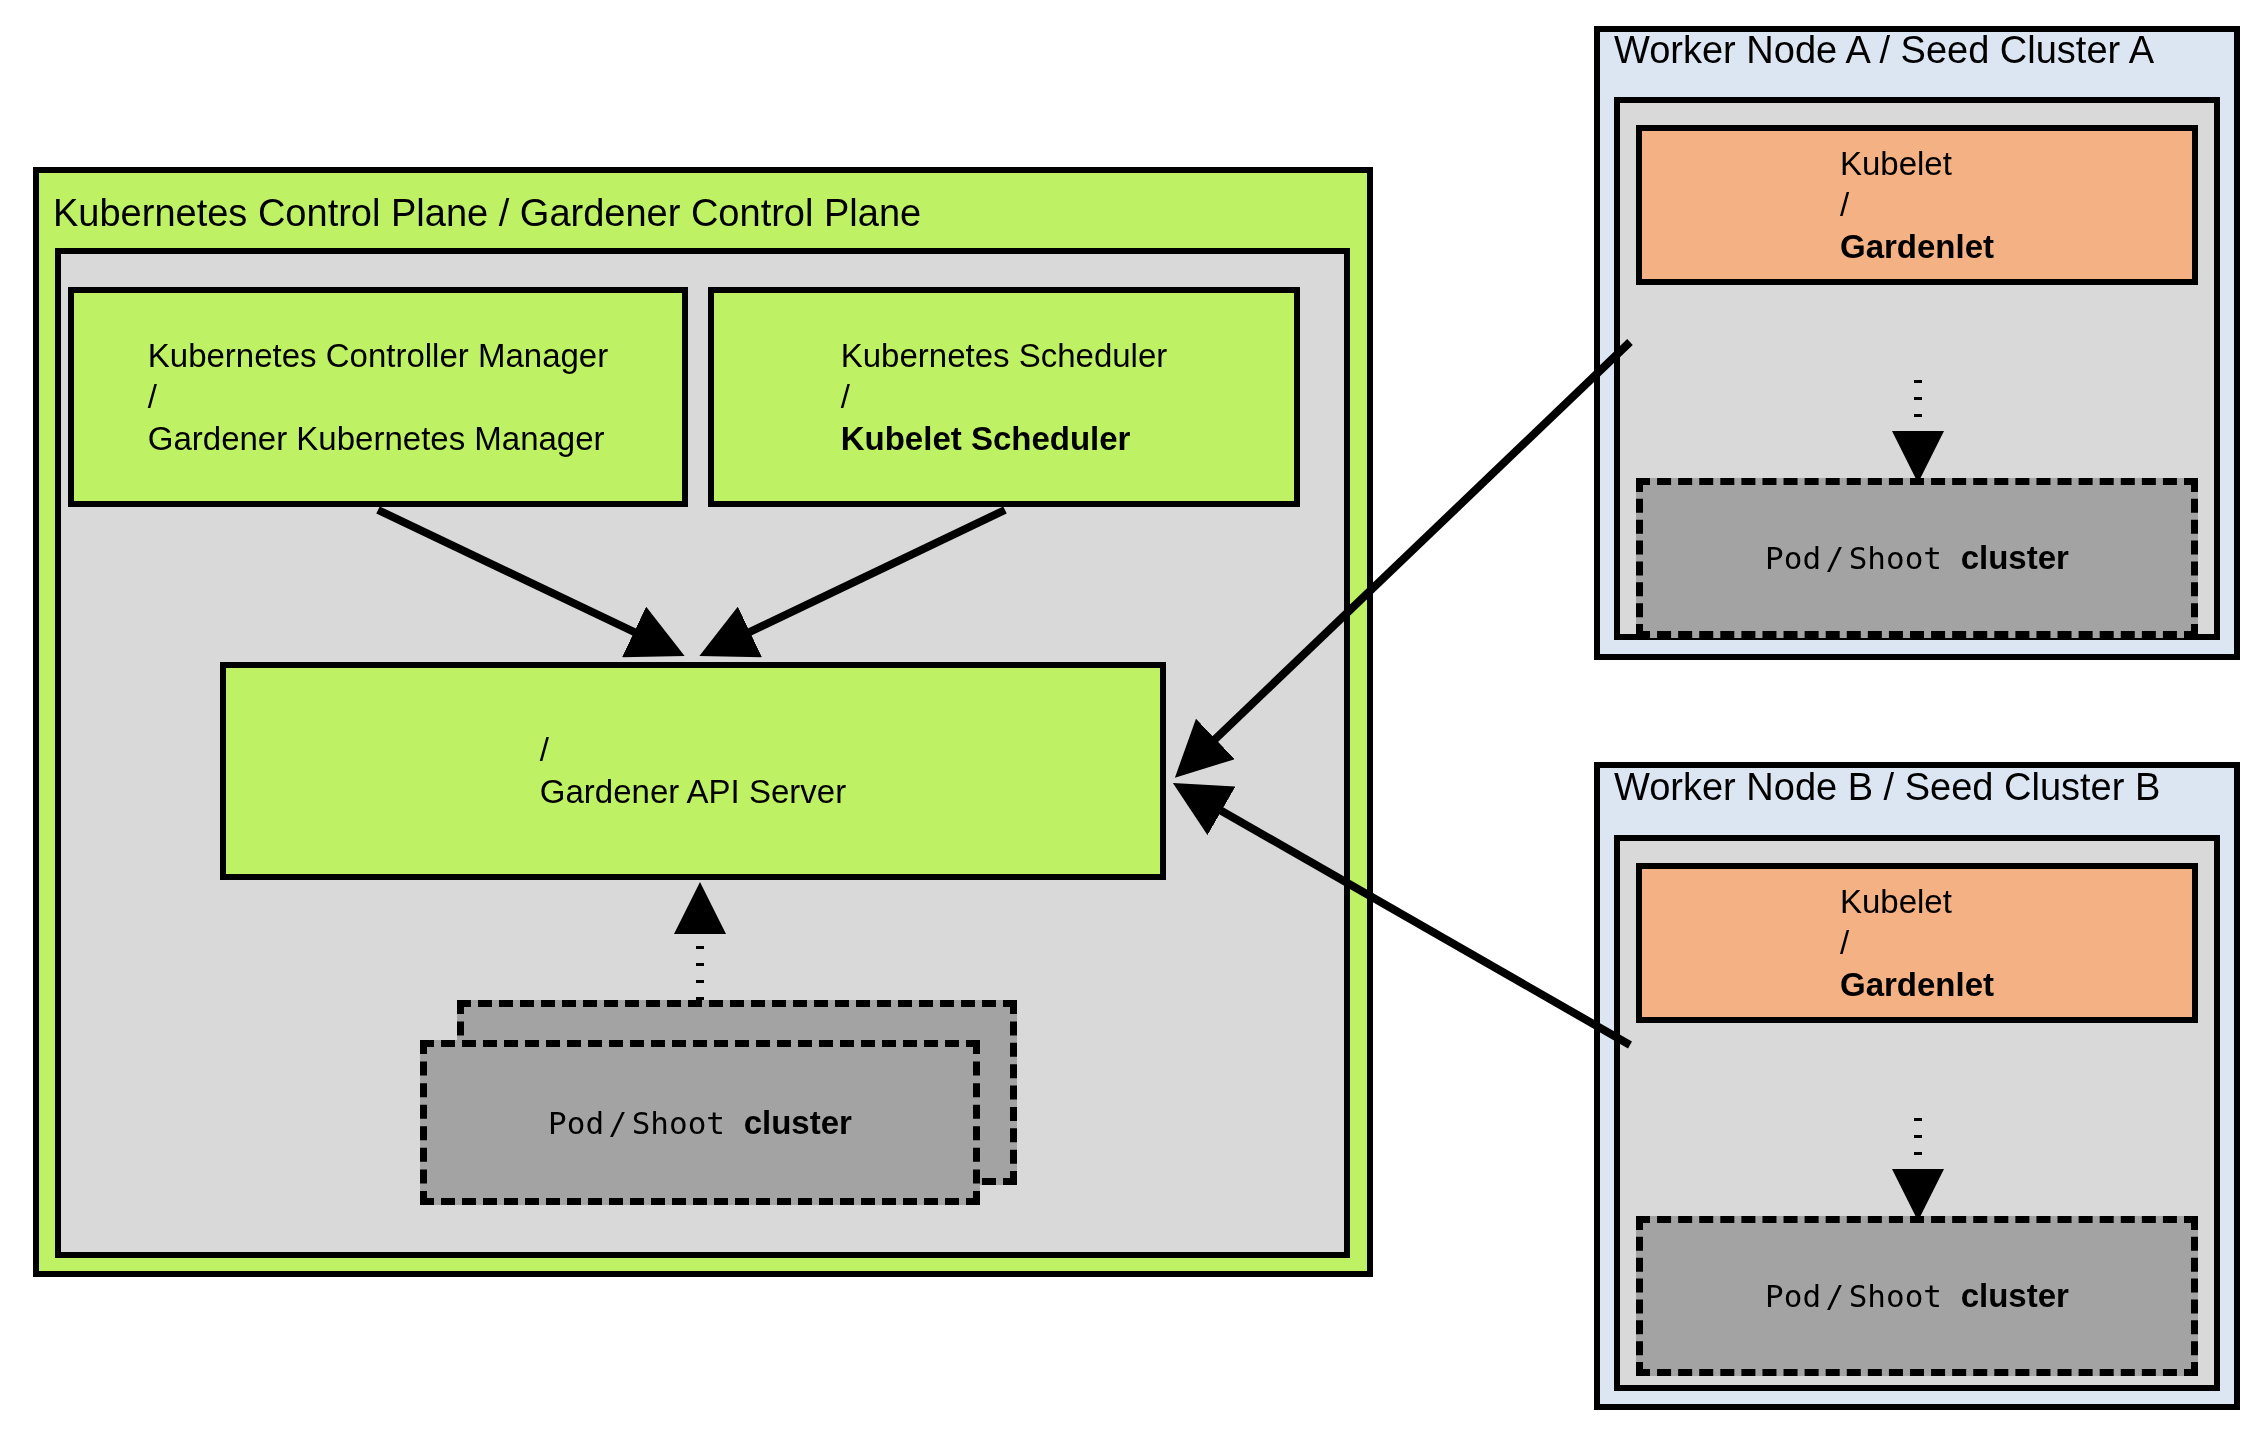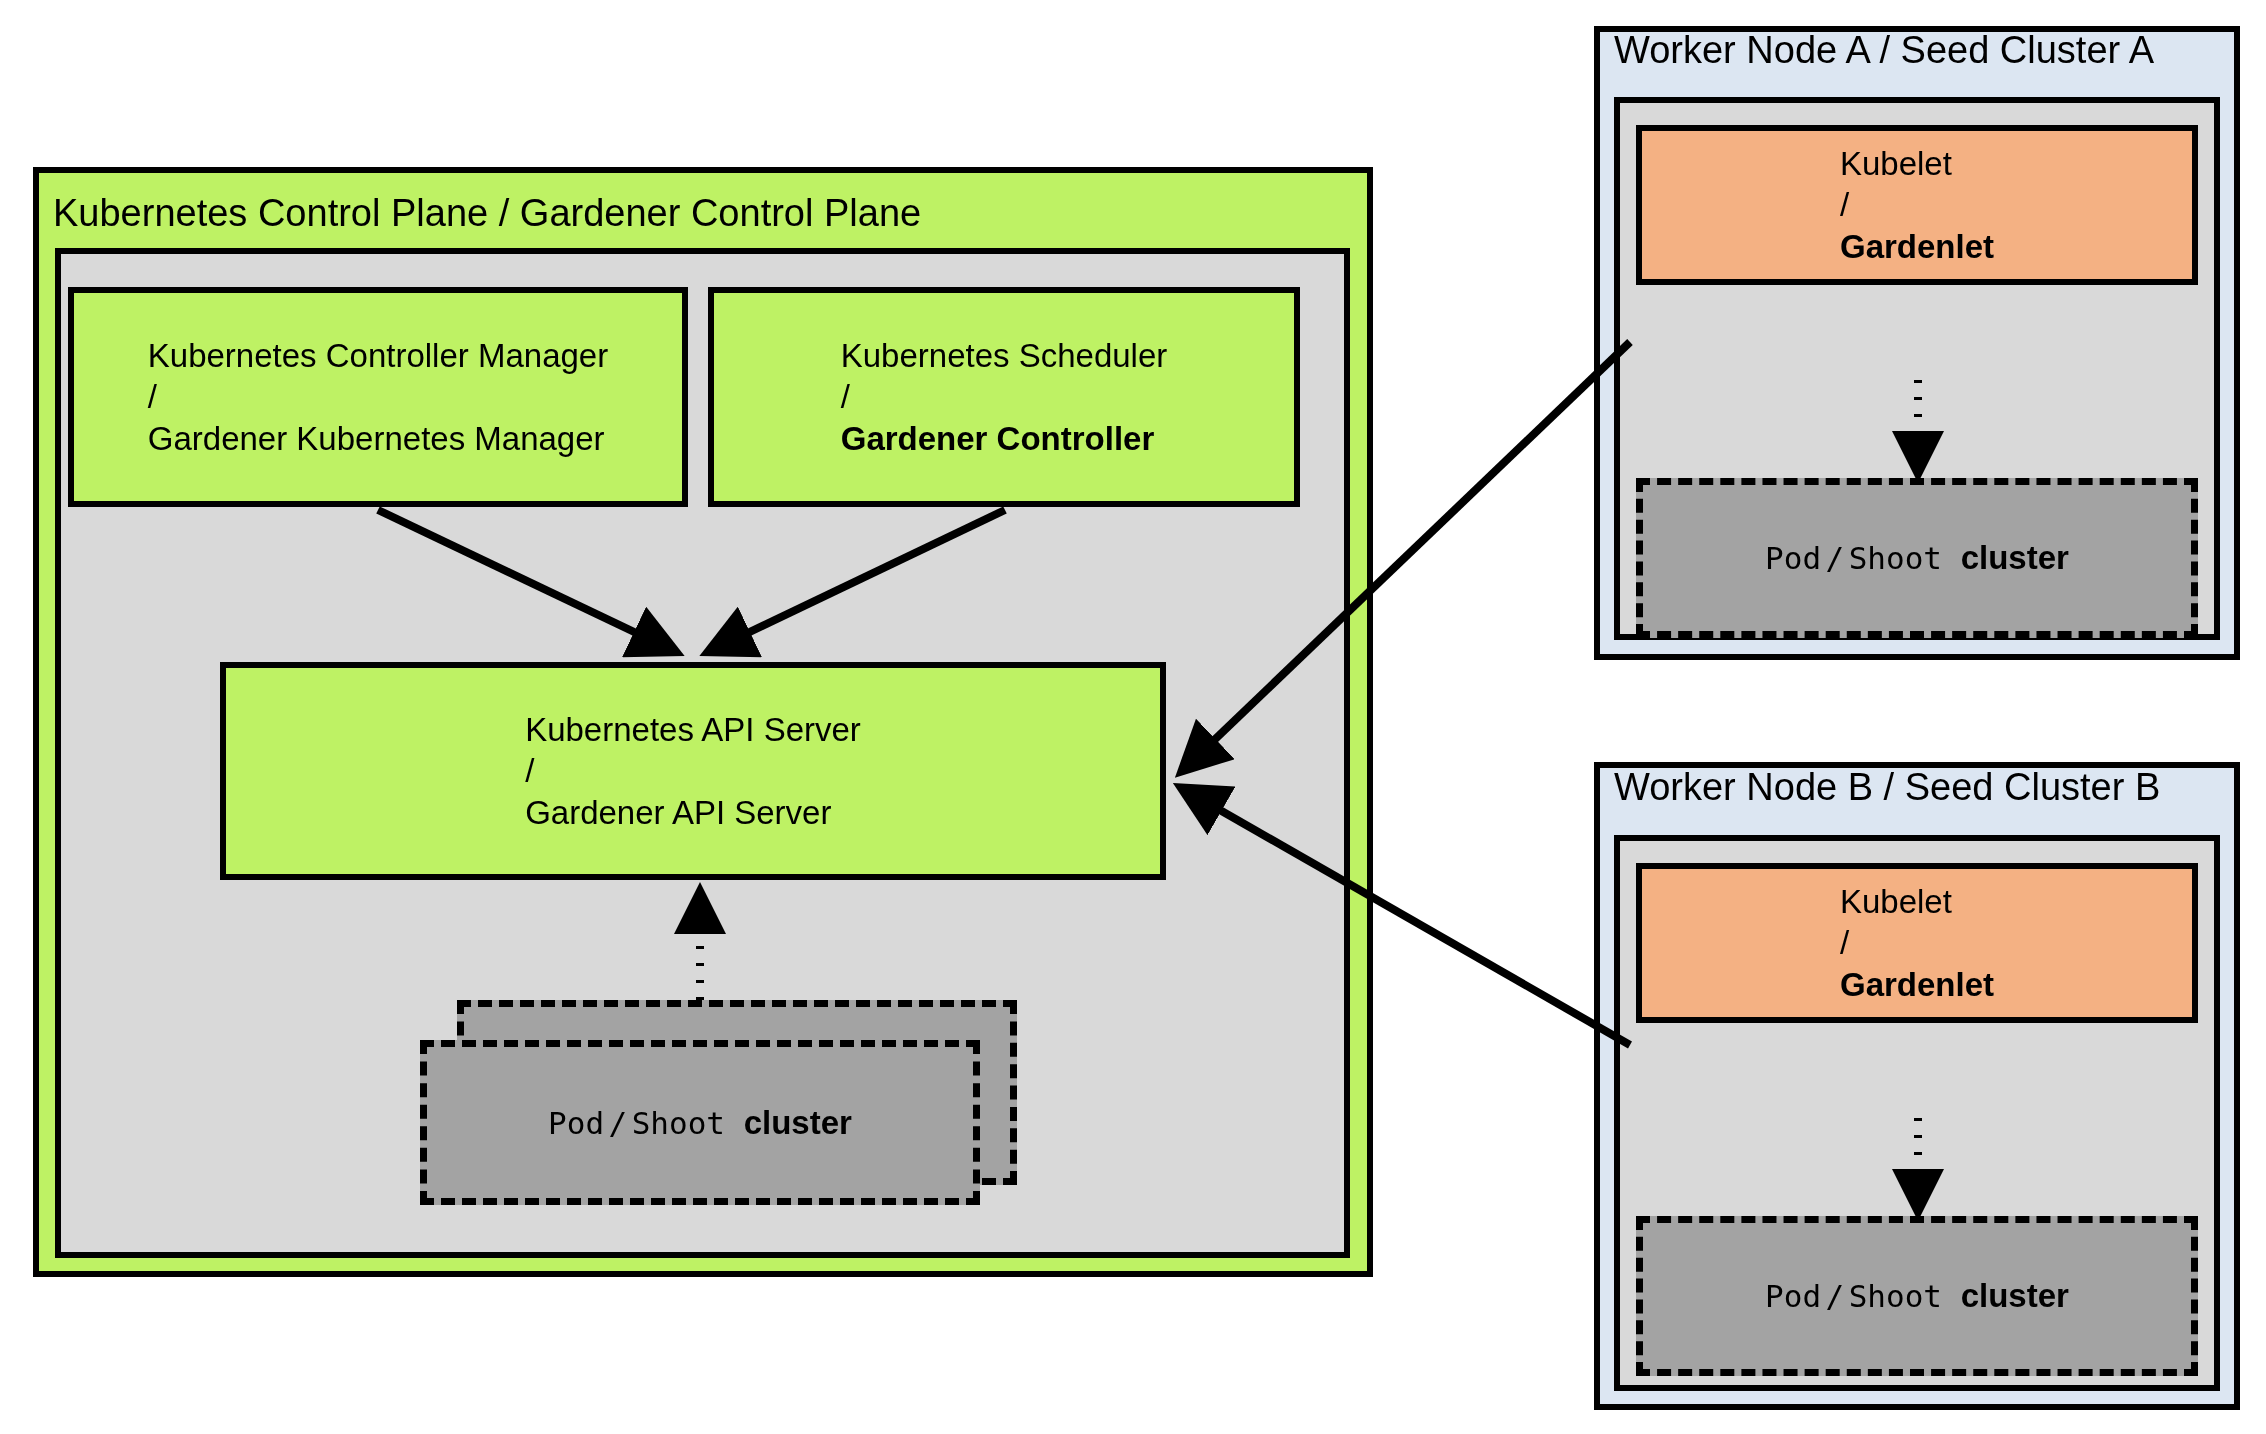--- a/index.html
+++ b/index.html
@@ -111,27 +111,26 @@
       <span class="line">Kubernetes Controller Manager</span>
       <span class="line">/</span>
       <span class="line">Gardener Kubernetes Manager</span>
     </div>
   </div>
 
   <div class="abs solid-box green boxtext" style="left:708px; top:287px; width:592px; height:220px;">
     <div>
       <span class="line">Kubernetes Scheduler</span>
       <span class="line">/</span>
-      <span class="line b">Gardener Controller</span>
+      <span class="line b">Kubelet Scheduler</span>
     </div>
   </div>
 
   <div class="abs solid-box green boxtext" style="left:220px; top:662px; width:946px; height:218px;">
     <div>
-      <span class="line">Kubernetes API Server</span>
       <span class="line">/</span>
       <span class="line">Gardener API Server</span>
     </div>
   </div>
 
   <div class="abs dashed-box peach" style="left:457px; top:1000px; width:560px; height:185px;">
   </div>
 
   <div class="abs dashed-box peach" style="left:420px; top:1040px; width:560px; height:165px;">
     <div>

